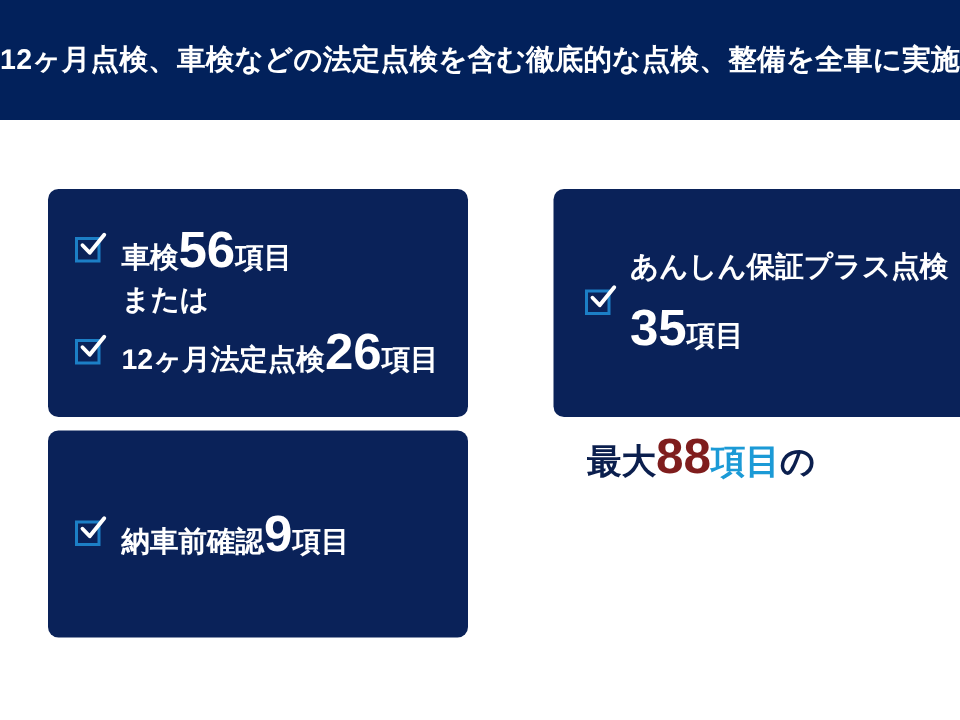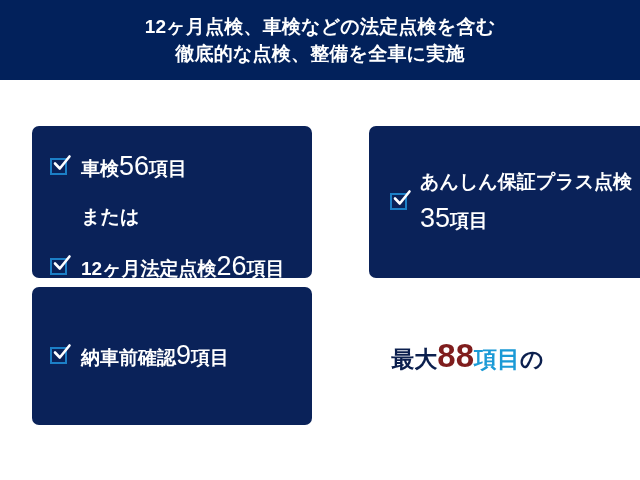--- a/index.html
+++ b/index.html
@@ -17,21 +17,21 @@
 
   
   .header-banner {
     position: absolute;
     left: 0;
     top: 0;
     width: 640px;
     height: 80px;
     background: #02215b;
     display: flex;
-    flex-direction: column;
+    flex-direction: row;
     align-items: center;
     justify-content: center;
     box-sizing: border-box;
   }
   .header-line {
     color: #ffffff;
     font-size: 19px;
     font-weight: bold;
     line-height: 27px;
     letter-spacing: 0.2px;
@@ -76,33 +76,33 @@
   .line-text {
     color: #ffffff;
     font-weight: bold;
     font-size: 19px;
     line-height: 1.2;
     white-space: nowrap;
     display: inline-flex;
     align-items: baseline;
   }
   .big-num {
-    font-size: 27px;
-    font-weight: normal;
+    font-size: 34px;
+    font-weight: bold;
     line-height: 1;
   }
 
   
   .c1-rows {
     position: absolute;
     left: 18px;
     top: 28px;
     display: flex;
     flex-direction: column;
-    gap: 24px;
+    gap: 8px;
   }
   .c1-row {
     display: flex;
     align-items: center;
     height: 26px;
   }
   .c1-row .gap { width: 11px; flex: 0 0 11px; }
   .c1-row.indented { padding-left: 31px; }
 
   
@@ -134,22 +134,21 @@
   .c3-wrap .gap { width: 11px; flex: 0 0 11px; }
 
   
   .summary {
     position: absolute;
     left: 322px;
     top: 287px;
     width: 291px;
     height: 139px;
     display: flex;
-    flex-direction: column;
-    align-items: center;
+    align-items: flex-start;
     justify-content: center;
     gap: 19px;
   }
   .summary-line {
     color: #0b1f4e;
     font-weight: bold;
     font-size: 23px;
     line-height: 1.2;
     white-space: nowrap;
     display: inline-flex;

